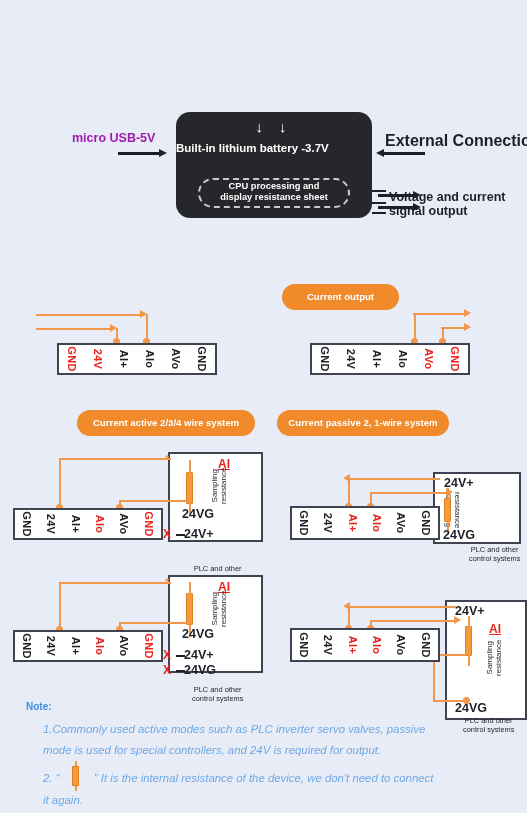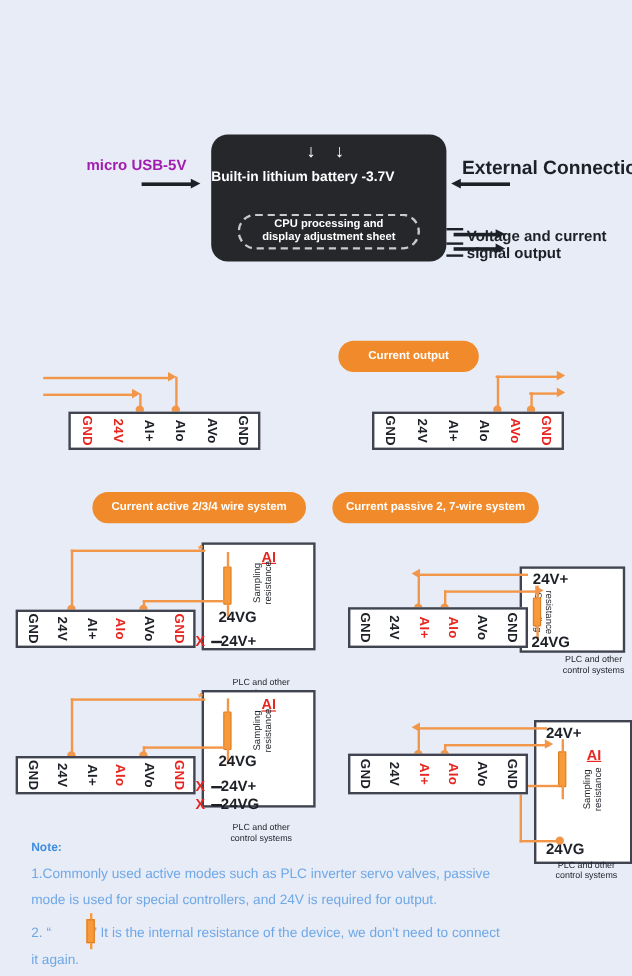--- a/index.html
+++ b/index.html
@@ -135,22 +135,22 @@
   .oarrow { position: absolute; width: 0; height: 0; }
   .oarrow.right { border-top: 4px solid transparent; border-bottom: 4px solid transparent; border-left: 7px solid #f2974a; }
   .oarrow.left  { border-top: 4px solid transparent; border-bottom: 4px solid transparent; border-right: 7px solid #f2974a; }
 
   
   .note-head {
     position: absolute; left: 26px; top: 701px;
     font-size: 10px; font-weight: bold; color: #3f8ee0;
   }
   .note-line {
-    position: absolute; left: 26px; font-size: 11.4px; color: #6fa8e6;
-    line-height: 16px; width: 480px;
+    position: absolute; left: 43px; font-size: 11.4px; color: #6fa8e6;
+    line-height: 16px; width: 480px; font-style: italic;
   }
   .note-res {
     position: absolute; left: 72px; top: 766px;
     width: 7px; height: 20px; background: #f79a3c; border: 1px solid #e07f20;
   }
   .note-res::before, .note-res::after {
     content: ''; position: absolute; left: 2px; width: 2px; height: 5px; background: #f79a3c;
   }
   .note-res::before { top: -6px; }
   .note-res::after  { bottom: -6px; }
@@ -160,21 +160,21 @@
 
 <div class="page">
 
 
   <div class="device">
     <div class="dev-arrows">↓ ↓</div>
     <div class="dev-battery">Built-in lithium battery -3.7V</div>
     <div class="cpu-oval">
       <div class="cpu-text">
         <div>CPU processing and</div>
-        <div>display adjustment sheet</div>
+        <div>display resistance sheet</div>
       </div>
     </div>
   </div>
 
   <div class="lbl-usb">micro USB-5V</div>
   <div class="lbl-ext">External Connection</div>
   <div class="lbl-out">
     <div>Voltage and current</div>
     <div>signal output</div>
   </div>
@@ -296,21 +296,21 @@
       </div>
     <div class="term">
         <span>AVo</span>
       </div>
     <div class="term red">
         <span>GND</span>
       </div>
   </div>
 
   <div class="badge" style="left:277px; top:410px; width:172px; height:26px;">
-    <span>Current passive 2, 7-wire system</span>
+    <span>Current passive 2, 1-wire system</span>
   </div>
 
   <div class="plc" style="left:433px; top:472px; width:88px; height:72px;">
     <div class="plc-v" style="left:9px; top:2px;">24V+</div>
     <div class="samp down" style="left:27px; top:18px;">
       <span>resistance</span><br><span>Sampling</span>
     </div>
     <div class="resistor" style="left:9px; top:24px; height:24px;"></div>
     <div class="wire v" style="left:12px; top:14px; height:12px;"></div>
     <div class="wire v" style="left:12px; top:47px; height:11px;"></div>

